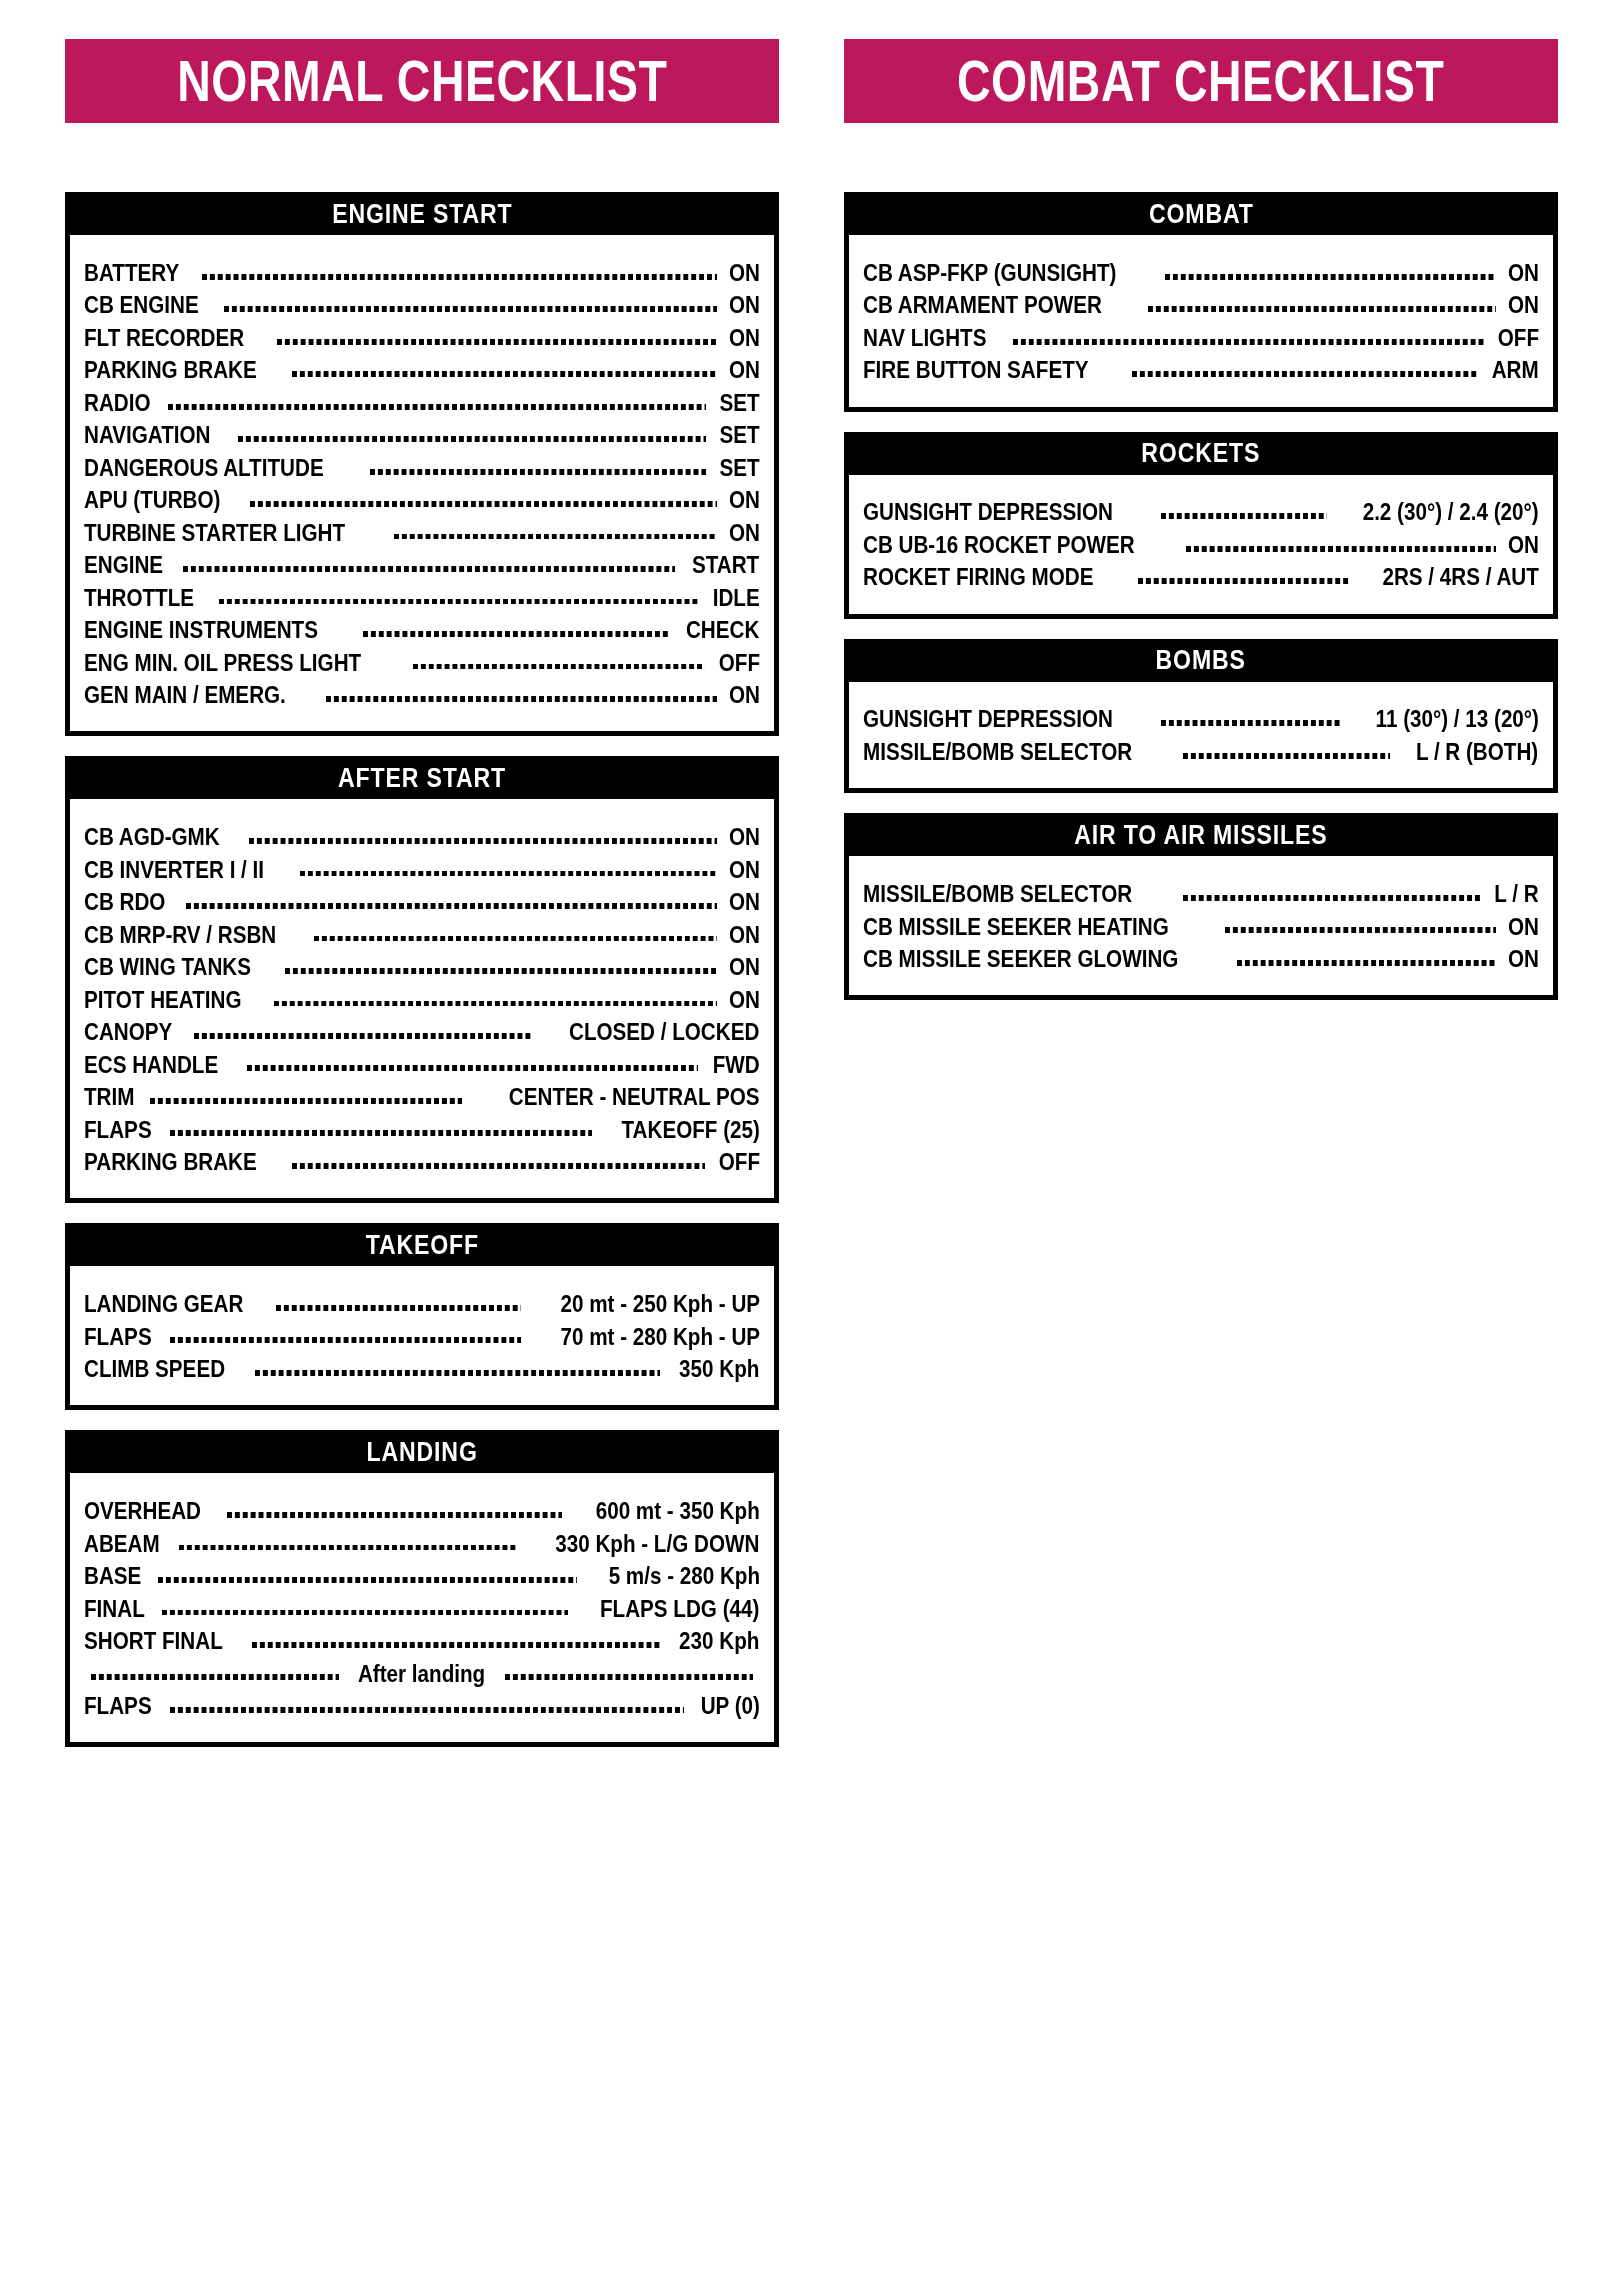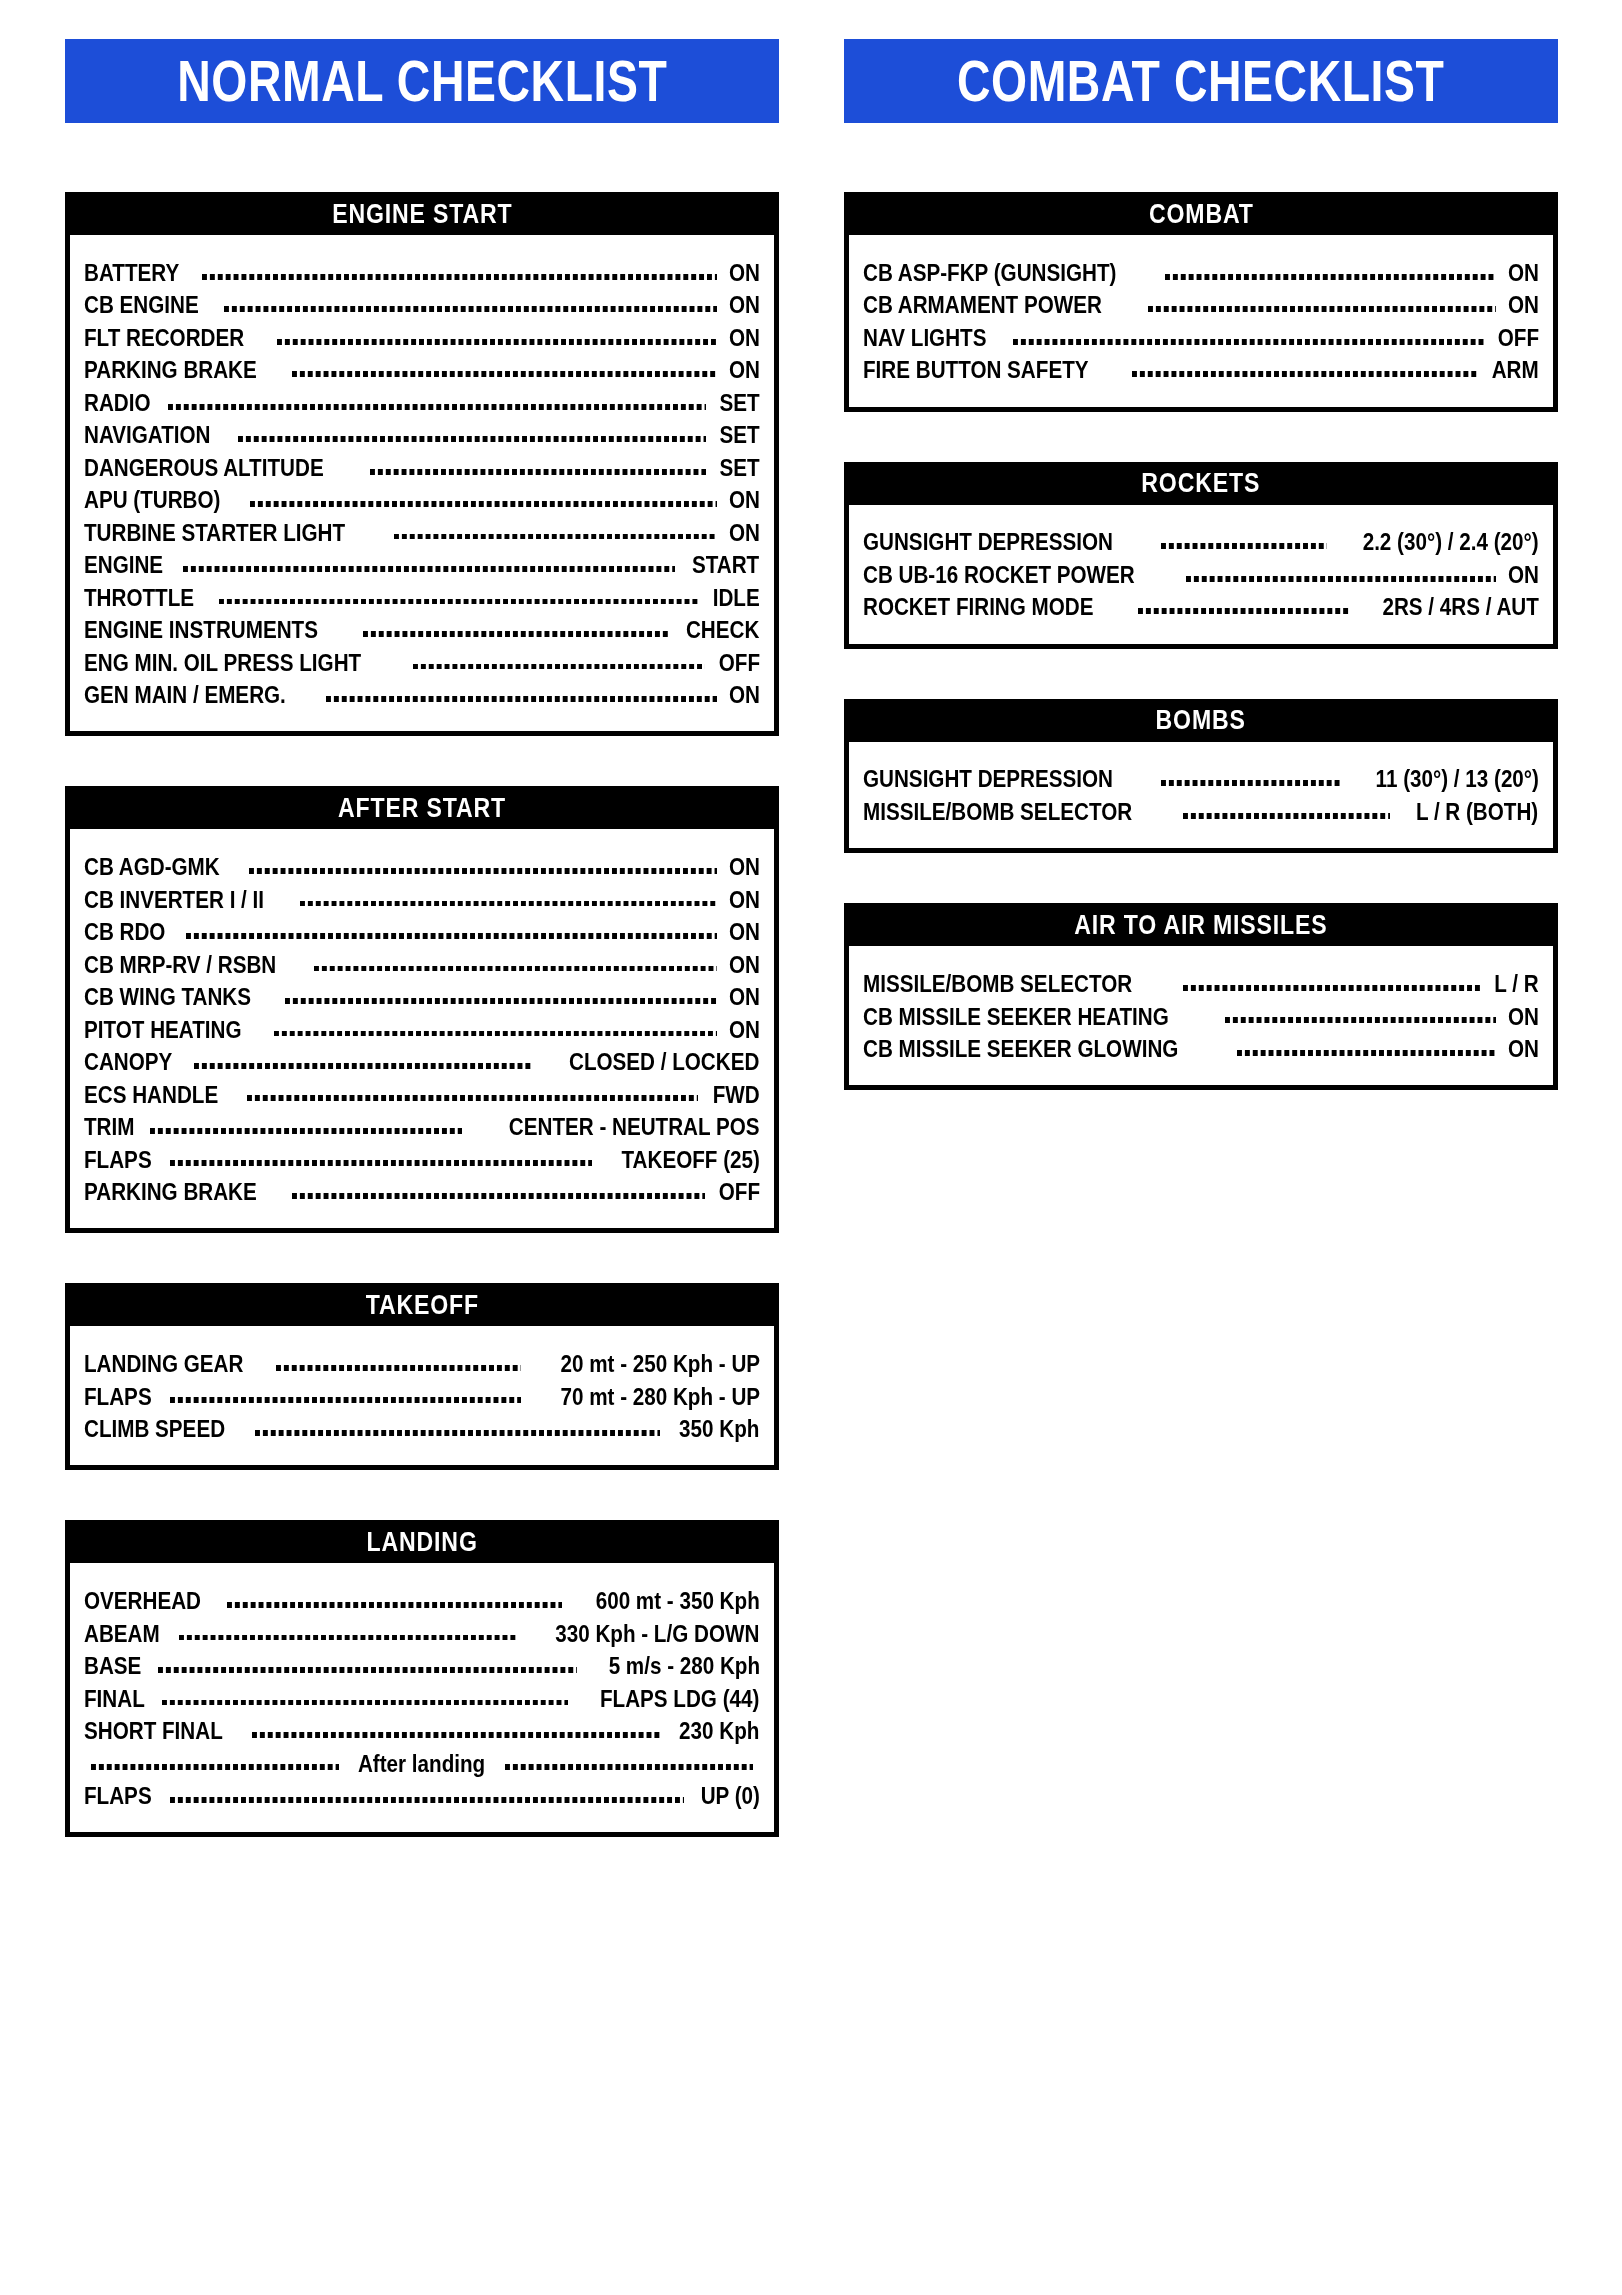--- a/index.html
+++ b/index.html
@@ -30,41 +30,41 @@
     gap: 65px;
   }
 
   .column {
     width: 714px;
     flex: 0 0 auto;
   }
 
   
   .banner {
-    background: #1d4ed8;
+    background: #be185d;
     color: #ffffff;
     height: 84px;
     display: flex;
     align-items: center;
     justify-content: center;
     margin-bottom: 69px;
   }
   .banner-text {
     font-size: 58px;
     font-weight: 700;
     letter-spacing: 0.7px;
     line-height: 1;
     transform: scaleX(0.80);
     transform-origin: center center;
     white-space: nowrap;
   }
 
   
   .section {
-    margin-bottom: 50px;
+    margin-bottom: 20px;
   }
   .section:last-child { margin-bottom: 8px; }
 
   .section-header {
     background: #000000;
     color: #ffffff;
     height: 43px;
     display: flex;
     align-items: center;
     justify-content: center;

